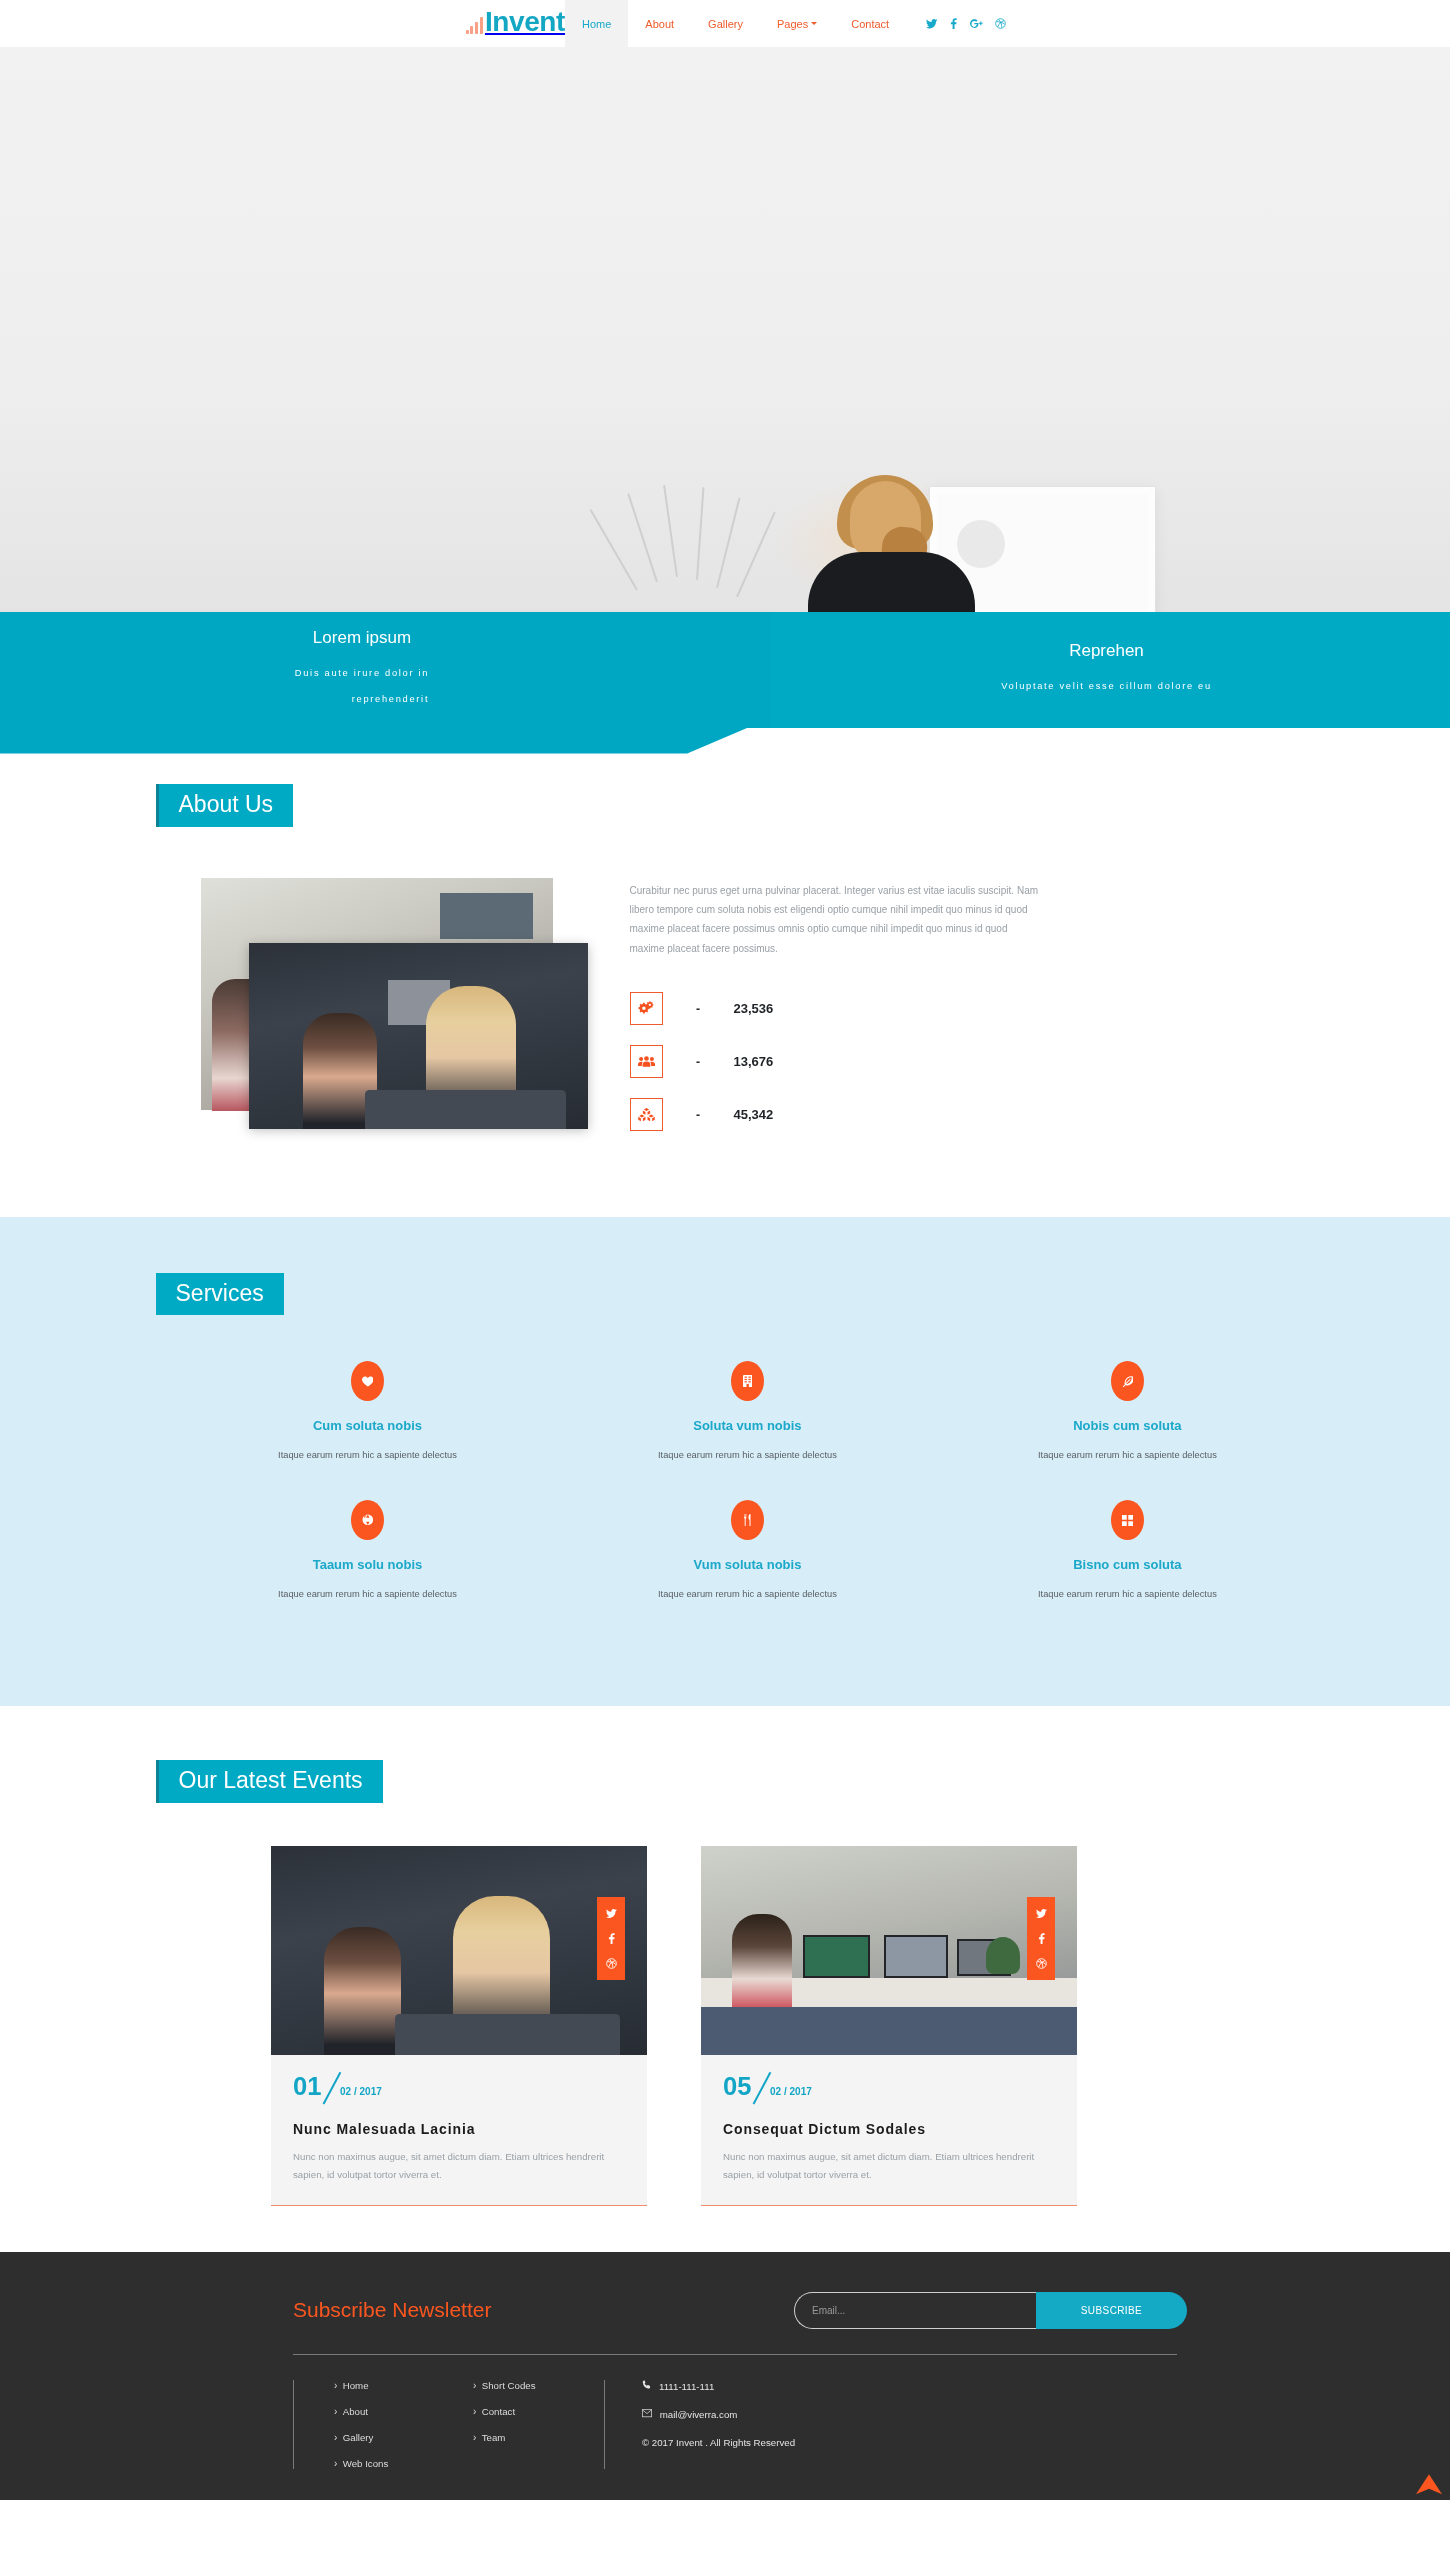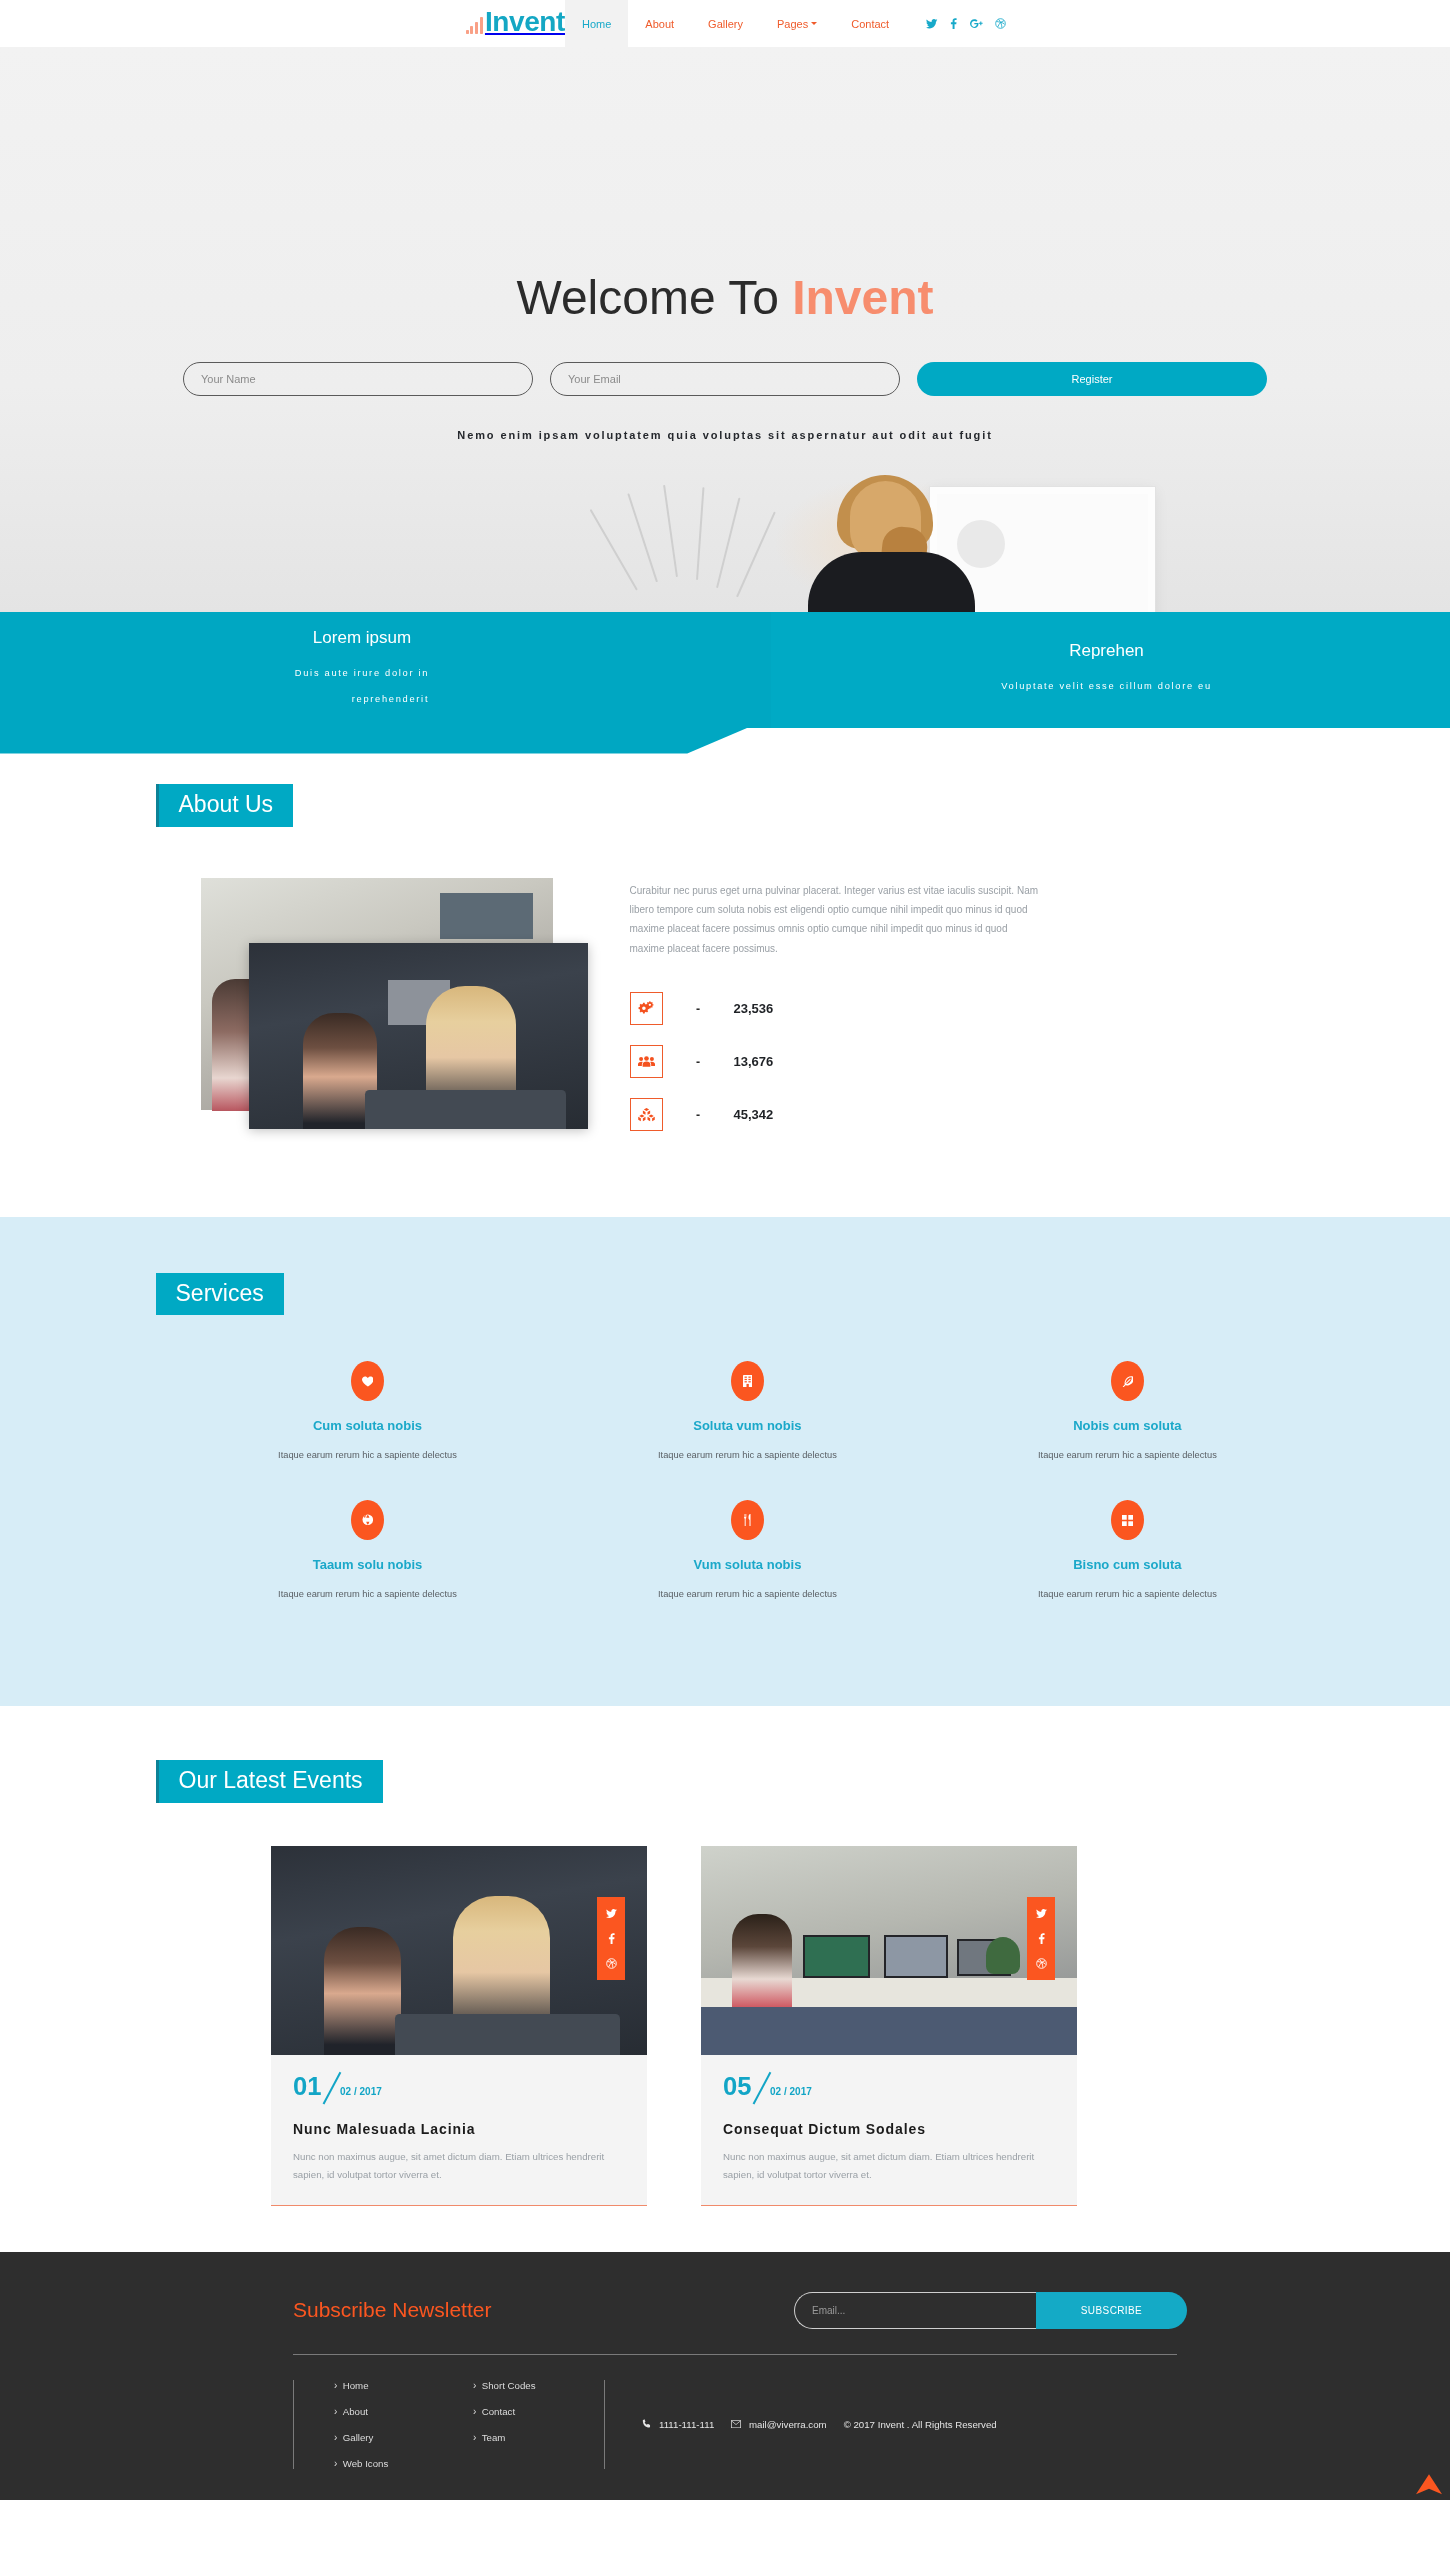--- a/index.html
+++ b/index.html
@@ -518,21 +518,21 @@
   .f-links { display: flex; flex-direction: column; gap: 14.7px; min-width: 91px; }
   .f-links a {
     font-size: 9.7px; color: #dcdcdc; text-decoration: none;
     display: flex; align-items: center; gap: 5.4px;
   }
   .f-links a::before { content: "›"; color: #dcdcdc; font-size: 10px; }
   .f-c3 {
     border-left: 0.8px solid #7a7a7a;
     padding-left: 37px;
     margin-left: 40px;
-    display: flex; flex-direction: row; gap: 17px;
+    display: flex; flex-direction: column; gap: 17px;
   }
   .f-contact {
     font-size: 9.7px; color: #e4e4e4;
     display: flex; align-items: center; gap: 7.7px;
   }
   .f-top-arrow {
     position: absolute;
     right: 34px; bottom: 26px;
     width: 0; height: 0;
     cursor: pointer;
@@ -599,29 +599,20 @@
         <i></i>
         <i></i>
         <i></i>
       </div>
     <div class="ph-person">
       <div class="ph-hair"></div>
       <div class="ph-head"></div>
       <div class="ph-pony"></div>
       <div class="ph-body"></div>
     </div>
-  </div>
-  <div class="hero-inner">
-    <h1 class="hero-title"><span>Welcome To </span><span class="accent">Invent</span></h1>
-    <div class="hero-form">
-      <input type="text" placeholder="Your Name" style="">
-      <input type="text" placeholder="Your Email" style="">
-      <button class="hero-btn">Register</button>
-    </div>
-    <div class="hero-tag">Nemo enim ipsam voluptatem quia voluptas sit aspernatur aut odit aut fugit</div>
   </div>
 </div>
 
 <div class="banner">
   <div class="banner-right"></div>
   <div class="banner-left"></div>
   <div class="banner-left-tail"></div>
   <div class="banner-cell bc-left">
     <div class="bc-title">Lorem ipsum</div>
     <div class="bc-sub">

